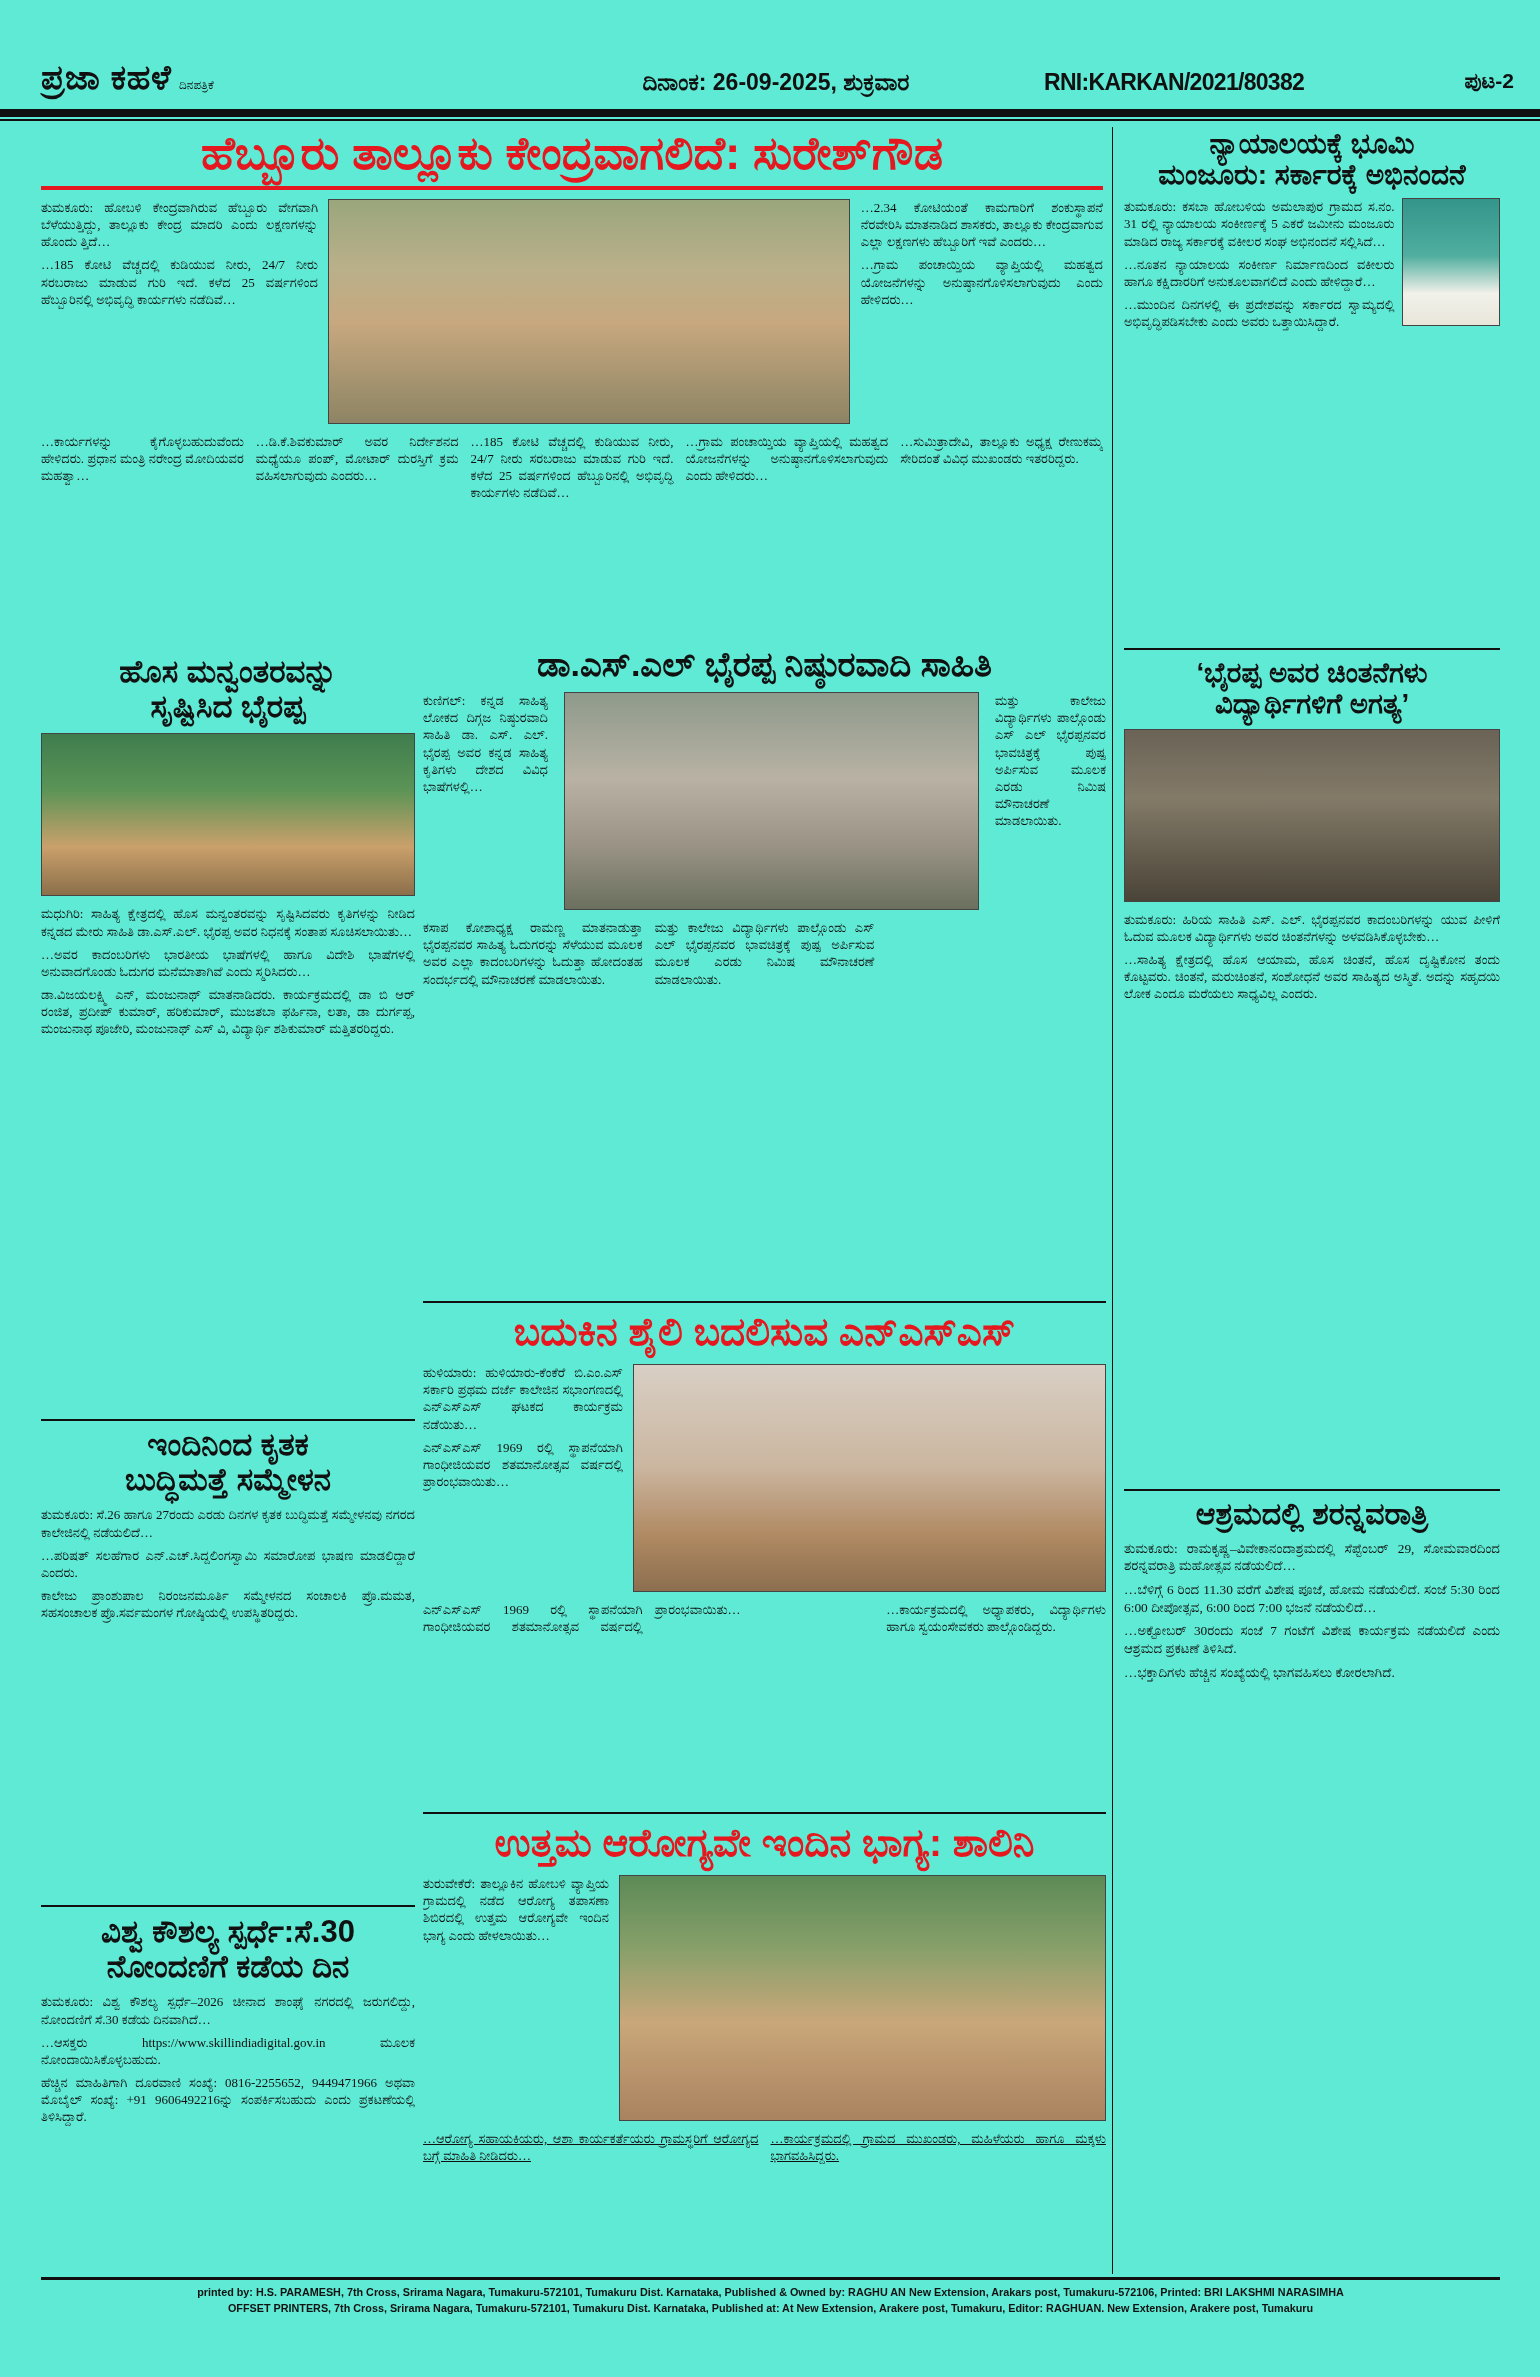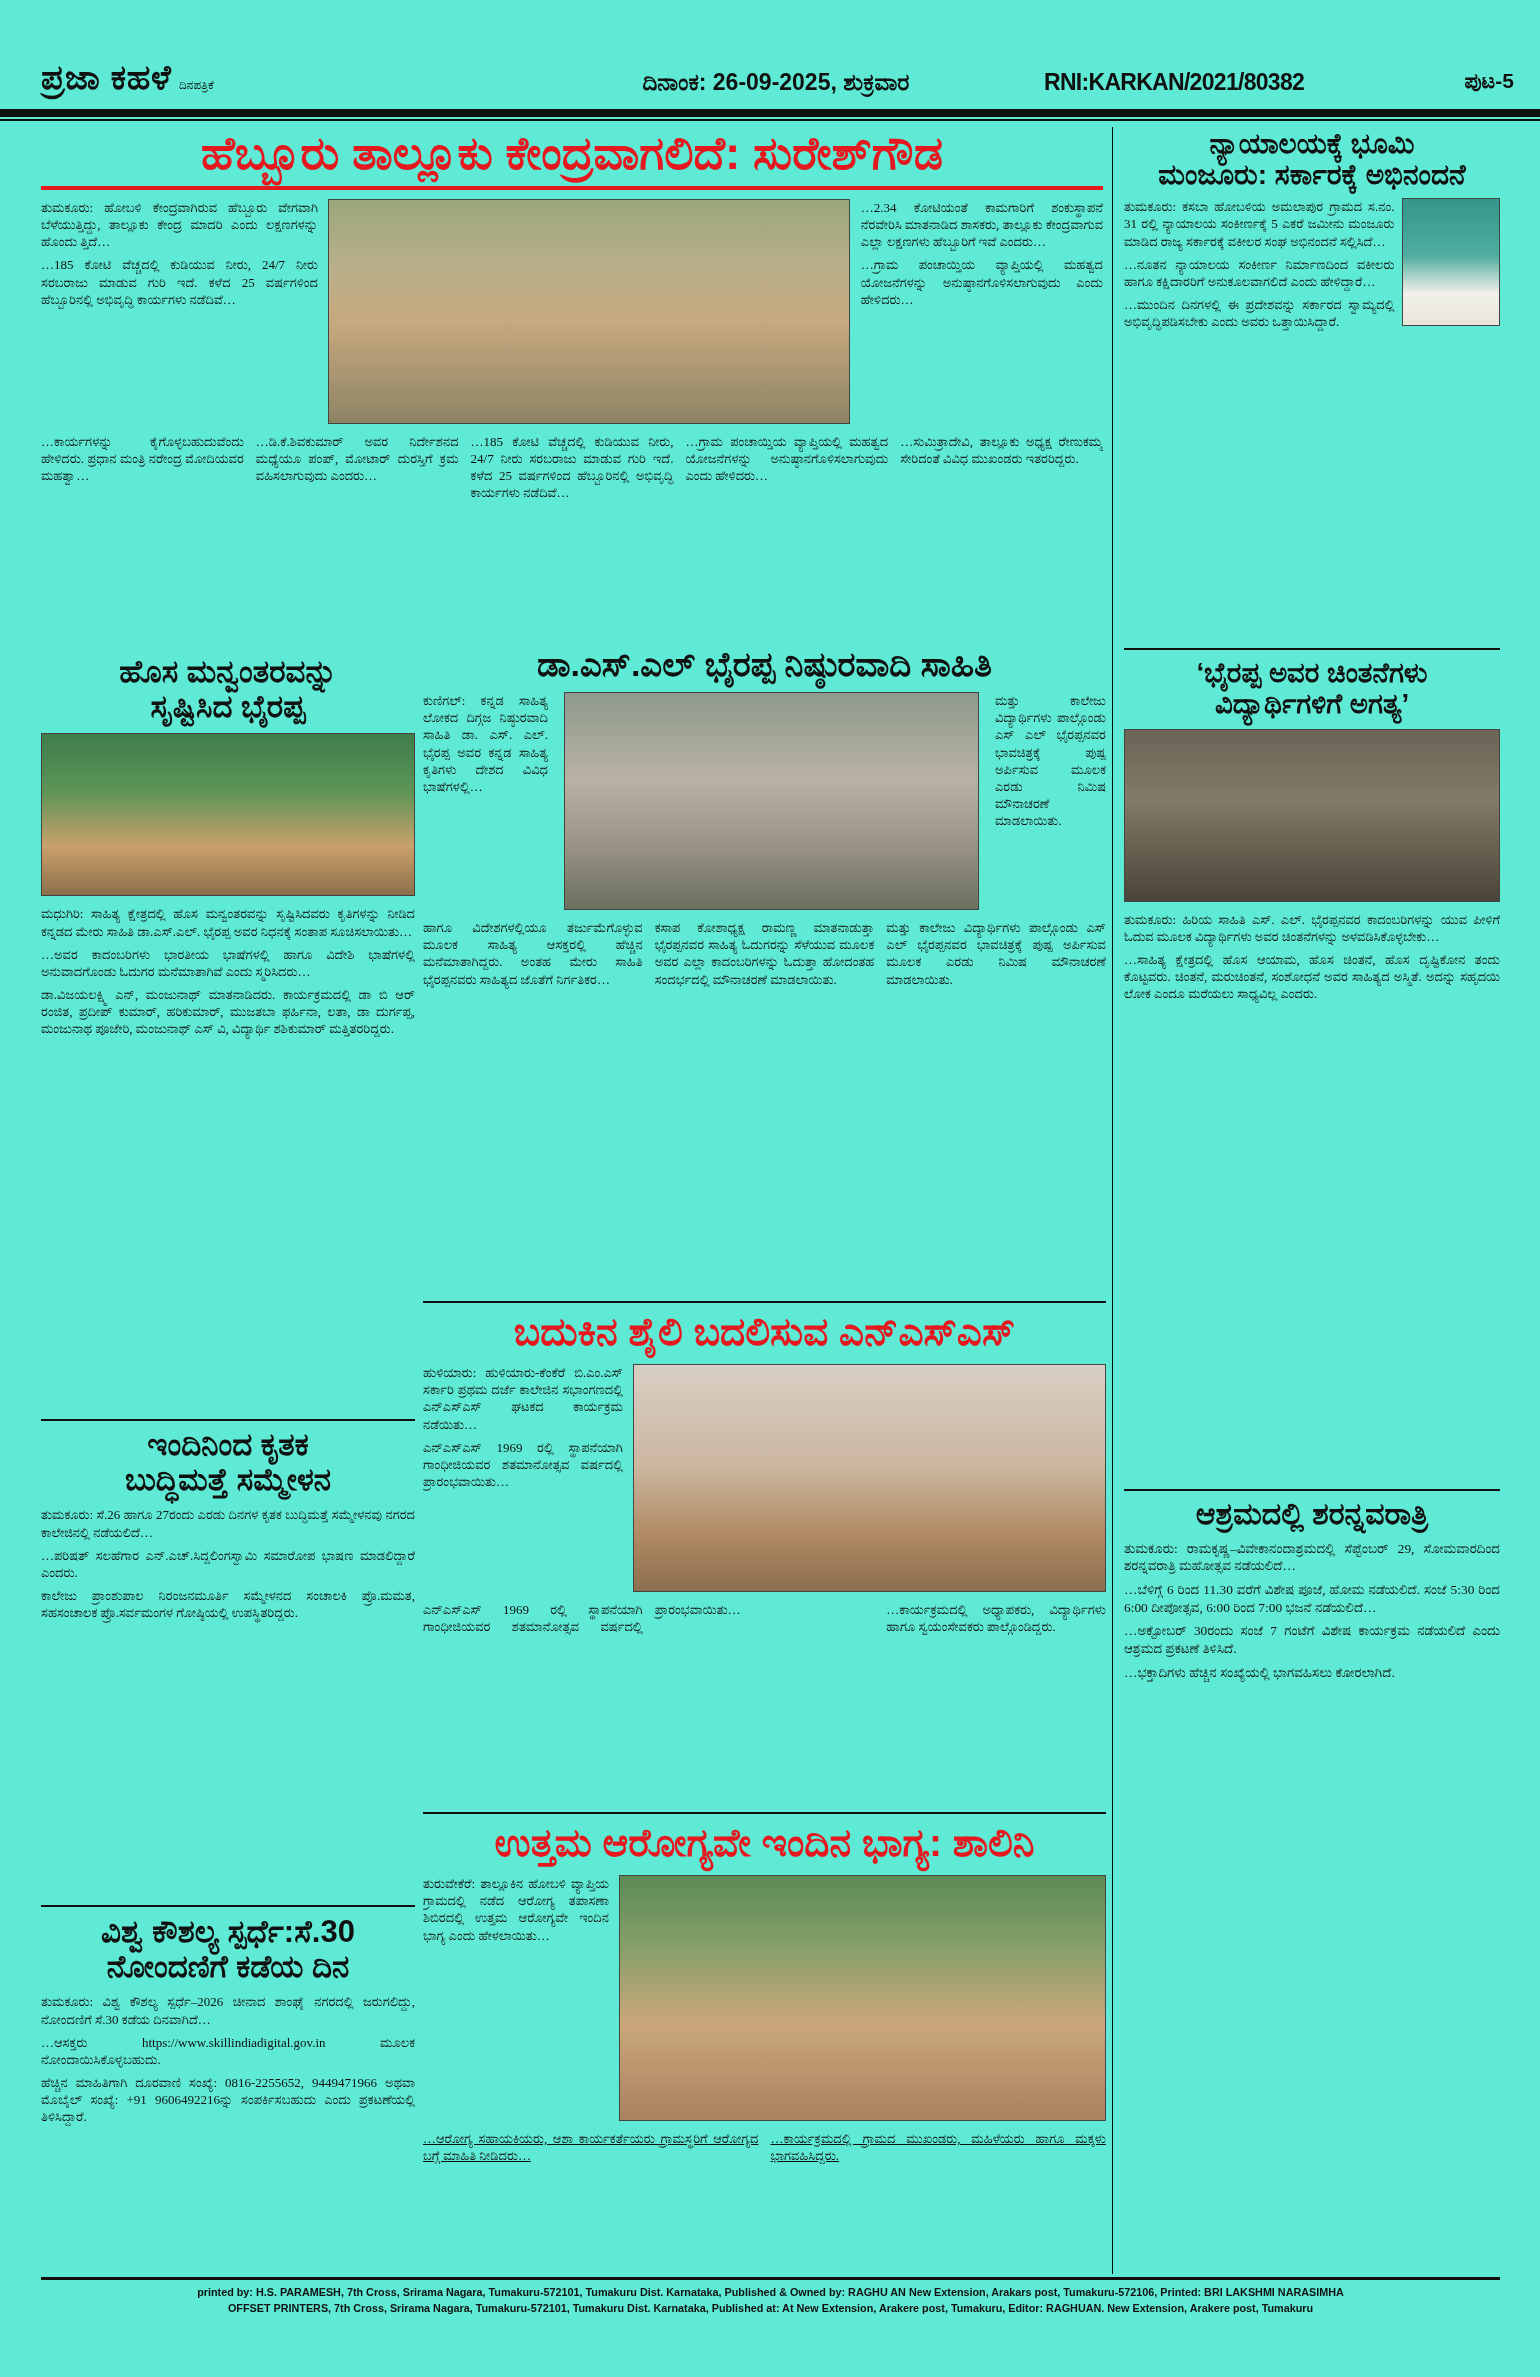--- a/index.html
+++ b/index.html
@@ -31,21 +31,21 @@
 <body>
 
 <div class="page">
 
   <div class="abs" style="left:41px;top:58px;width:321px;">
     <span class="masthead-title">ಪ್ರಜಾ ಕಹಳೆ</span>
     <span class="masthead-tag">ದಿನಪತ್ರಿಕೆ</span>
   </div>
   <div class="abs head-mid" style="left:582px;top:69px;width:388px;text-align:center;">ದಿನಾಂಕ: 26-09-2025, ಶುಕ್ರವಾರ</div>
   <div class="abs head-rni" style="left:1044px;top:69px;width:313px;">RNI:KARKAN/2021/80382</div>
-  <div class="abs head-page" style="left:1439px;top:69px;width:75px;text-align:right;">ಪುಟ-5</div>
+  <div class="abs head-page" style="left:1439px;top:69px;width:75px;text-align:right;">ಪುಟ-2</div>
   <div class="abs rule-thick" style="left:0;top:109px;width:1541px;height:7.5px;"></div>
   <div class="abs rule-thick" style="left:0;top:119px;width:1541px;height:1.5px;"></div>
 
   <div class="abs vrule" style="left:1112px;top:127px;height:2147px;"></div>
 
   <div class="abs sect" style="left:41px;top:128px;width:1062px;height:513px;">
     <div class="headline hl-red" style="font-size:46px;">ಹೆಬ್ಬೂರು ತಾಲ್ಲೂಕು ಕೇಂದ್ರವಾಗಲಿದೆ: ಸುರೇಶ್‌ಗೌಡ</div>
     <div style="height:4.5px;background:#e4181e;margin:6px 0 9px 0;"></div>
     <div style="display:flex;gap:10.4px;">
       <div class="body-txt" style="width:277px;">
@@ -102,21 +102,20 @@
       <div class="body-txt" style="width:125px;">
         <p>ಕುಣಿಗಲ್: ಕನ್ನಡ ಸಾಹಿತ್ಯ ಲೋಕದ ದಿಗ್ಗಜ ನಿಷ್ಠುರವಾದಿ ಸಾಹಿತಿ ಡಾ. ಎಸ್. ಎಲ್. ಭೈರಪ್ಪ ಅವರ ಕನ್ನಡ ಸಾಹಿತ್ಯ ಕೃತಿಗಳು ದೇಶದ ವಿವಿಧ ಭಾಷೆಗಳಲ್ಲಿ…</p>
       </div>
       <figure class="photo" style="width:415px;height:218px;background:
           linear-gradient(180deg,#8e9a8b 0%,#b9b2a4 40%,#9b9486 70%,#6b705e 100%);"></figure>
       <div class="body-txt" style="flex:1;">
         <p>ಮತ್ತು ಕಾಲೇಜು ವಿದ್ಯಾರ್ಥಿಗಳು ಪಾಲ್ಗೊಂಡು ಎಸ್ ಎಲ್ ಭೈರಪ್ಪನವರ ಭಾವಚಿತ್ರಕ್ಕೆ ಪುಷ್ಪ ಅರ್ಪಿಸುವ ಮೂಲಕ ಎರಡು ನಿಮಿಷ ಮೌನಾಚರಣೆ ಮಾಡಲಾಯಿತು.</p>
       </div>
     </div>
     <div class="body-txt cols-3" style="margin-top:9px;">
-      <p>ಹಾಗೂ ವಿದೇಶಗಳಲ್ಲಿಯೂ ತರ್ಜುಮೆಗೊಳ್ಳುವ ಮೂಲಕ ಸಾಹಿತ್ಯ ಆಸಕ್ತರಲ್ಲಿ ಹೆಚ್ಚಿನ ಮನೆಮಾತಾಗಿದ್ದರು. ಅಂತಹ ಮೇರು ಸಾಹಿತಿ ಭೈರಪ್ಪನವರು ಸಾಹಿತ್ಯದ ಜೊತೆಗೆ ನಿರ್ಗತಿಕರ…</p>
       <p>ಕಸಾಪ ಕೋಶಾಧ್ಯಕ್ಷ ರಾಮಣ್ಣ ಮಾತನಾಡುತ್ತಾ ಭೈರಪ್ಪನವರ ಸಾಹಿತ್ಯ ಓದುಗರನ್ನು ಸೆಳೆಯುವ ಮೂಲಕ ಅವರ ಎಲ್ಲಾ ಕಾದಂಬರಿಗಳನ್ನು ಓದುತ್ತಾ ಹೋದಂತಹ ಸಂದರ್ಭದಲ್ಲಿ ಮೌನಾಚರಣೆ ಮಾಡಲಾಯಿತು.</p>
       <p>ಮತ್ತು ಕಾಲೇಜು ವಿದ್ಯಾರ್ಥಿಗಳು ಪಾಲ್ಗೊಂಡು ಎಸ್ ಎಲ್ ಭೈರಪ್ಪನವರ ಭಾವಚಿತ್ರಕ್ಕೆ ಪುಷ್ಪ ಅರ್ಪಿಸುವ ಮೂಲಕ ಎರಡು ನಿಮಿಷ ಮೌನಾಚರಣೆ ಮಾಡಲಾಯಿತು.</p>
     </div>
   </div>
 
   <div class="abs sect" style="left:1124px;top:658px;width:376px;height:833px;border-bottom:2.2px solid #101010;">
     <div class="headline" style="font-size:27.6px;">
       <div>‘ಭೈರಪ್ಪ ಅವರ ಚಿಂತನೆಗಳು</div>
       <div>ವಿದ್ಯಾರ್ಥಿಗಳಿಗೆ ಅಗತ್ಯ’</div>
     </div>

